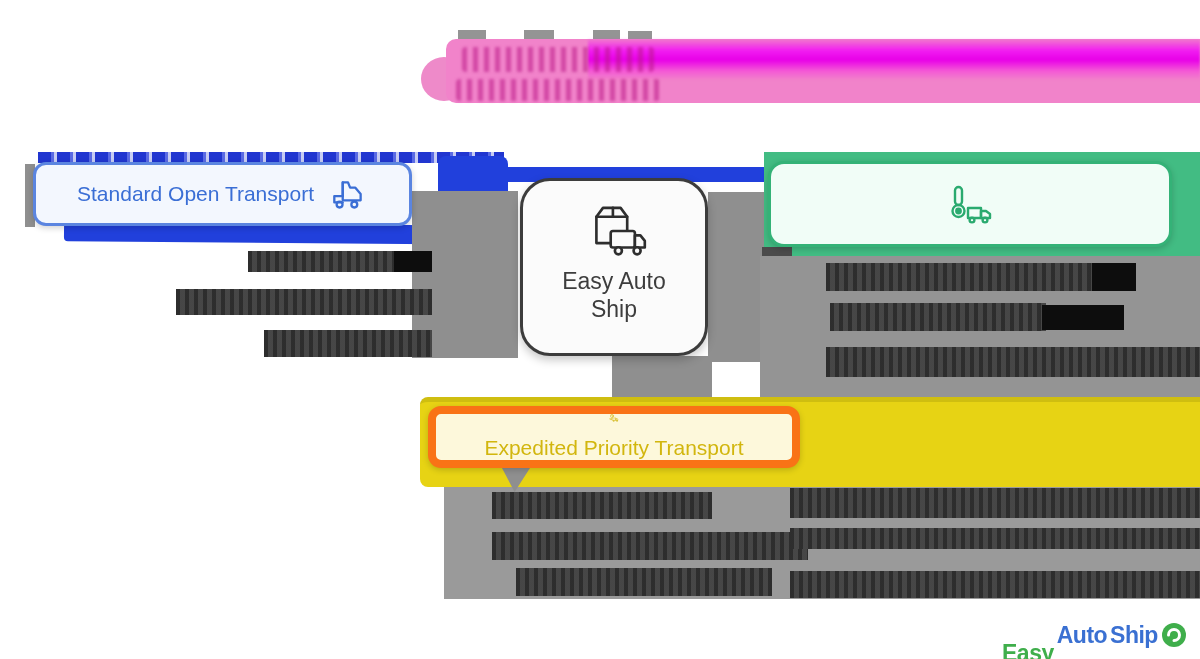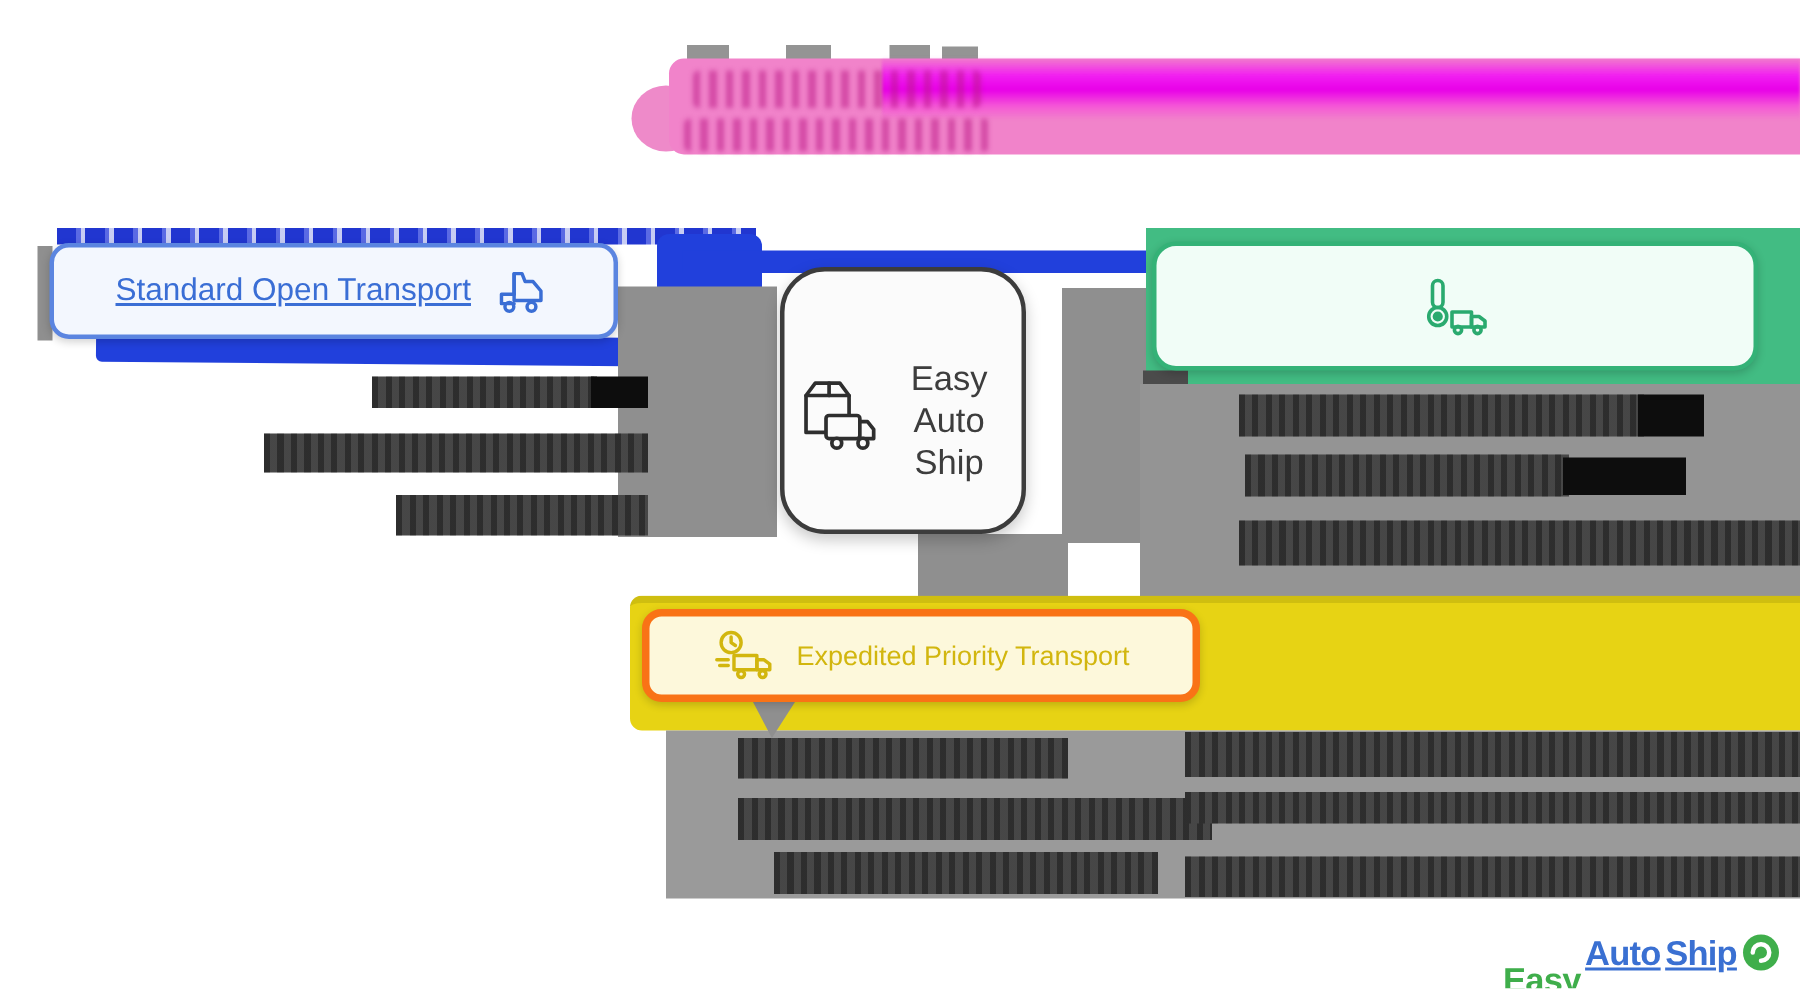--- a/index.html
+++ b/index.html
@@ -21,34 +21,34 @@
   .yellowbar{background:#e7d314;border-top:5px solid #cfbe10;border-radius:8px 0 0 8px;}
   .greenbar{background:#42bc83;}
   .notch{background:#4b4b4b;}
   .pointer{background:#8f8f8f;clip-path:polygon(0 0,100% 0,45% 100%);}
 
   
   .optbox{position:absolute;display:flex;align-items:center;justify-content:center;gap:14px;
           border-radius:13px;box-shadow:0 2px 6px rgba(0,0,0,.18);box-sizing:border-box;}
   .box-standard{background:#f3f7fe;border:3px solid #5b85e0;color:#3a6ed5;font-size:21px;}
   .box-premium{background:#f1fdf7;border:3px solid #34b277;color:#2aaa6f;font-size:24px;border-radius:16px;}
-  .box-expedited{background:#fdf8db;border:5px solid #f97316;color:#d2b60e;font-size:18px;}
+  .box-expedited{background:#fdf8db;border:8px solid #f97316;color:#d2b60e;font-size:21px;flex-direction:column;}
 
-  .center-node{position:absolute;left:520px;top:178px;width:164px;height:178px;background:#fbfbfb;
+  .center-node{position:absolute;left:520px;top:178px;width:188px;height:178px;background:#fbfbfb;
                border:3px solid #3c3c3c;border-radius:30px;box-sizing:border-box;
-               box-shadow:0 4px 10px rgba(0,0,0,.22);display:flex;flex-direction:row;
+               box-shadow:0 4px 10px rgba(0,0,0,.22);display:flex;flex-direction:column;
                align-items:center;justify-content:flex-start;padding-top:20px;}
   .cn-text{margin-top:6px;text-align:center;font-size:23px;line-height:28px;color:#3d3d3d;}
   .cn-text span{display:block;}
 
   
   .logo{position:absolute;left:1002px;top:620px;width:196px;height:30px;display:flex;align-items:center;
         gap:3px;font-weight:bold;font-size:23px;letter-spacing:-0.5px;filter:blur(.5px);}
   .lw.green{color:#3fae4b;margin-top:37px;}
-  .lw.blue{color:#3a70d2;text-decoration:underline;}
+  .lw.blue{color:#3a70d2;}
 </style>
 </head>
 <body>
 
 <div class="canvas">
 
   <div class="abs gray" style="left:458px;top:30px;width:28px;height:16px;"></div>
   <div class="abs gray" style="left:524px;top:30px;width:30px;height:16px;"></div>
   <div class="abs gray" style="left:593px;top:30px;width:27px;height:16px;"></div>
   <div class="abs gray" style="left:628px;top:31px;width:24px;height:15px;"></div>
@@ -85,21 +85,21 @@
   <div class="abs yellowbar" style="left:420px;top:397px;width:780px;height:85px;"></div>
   <div class="abs gray" style="left:444px;top:487px;width:756px;height:112px;background:#9a9a9a;"></div>
   <div class="abs pointer" style="left:502px;top:468px;width:28px;height:24px;"></div>
   <div class="abs dark" style="left:492px;top:492px;width:220px;height:27px;"></div>
   <div class="abs dark" style="left:790px;top:488px;width:410px;height:30px;"></div>
   <div class="abs dark" style="left:492px;top:532px;width:316px;height:28px;"></div>
   <div class="abs dark" style="left:790px;top:528px;width:410px;height:21px;"></div>
   <div class="abs dark" style="left:516px;top:568px;width:256px;height:28px;"></div>
   <div class="abs dark" style="left:790px;top:571px;width:410px;height:27px;"></div>
 
-  <div class="optbox box-standard" style="left:33px;top:162px;width:379px;height:64px;text-decoration:underline;">
+  <div class="optbox box-standard" style="left:33px;top:162px;width:379px;height:64px;">
     <span>Standard Open Transport</span>
     <svg width="40" height="30" viewBox="0 0 38 28" fill="none" stroke="#3a6ed5" stroke-width="2.2" stroke-linejoin="round" stroke-linecap="round">
       <path d="M14 3 v13"></path>
       <path d="M14 3 h5 l2 5 h5 l5 6 v6 h-17 z"></path>
       <path d="M14 16 h-8 v6 h8"></path>
       <circle cx="11" cy="24" r="2.8"></circle>
       <circle cx="25" cy="24" r="2.8"></circle>
     </svg>
   </div>
 

